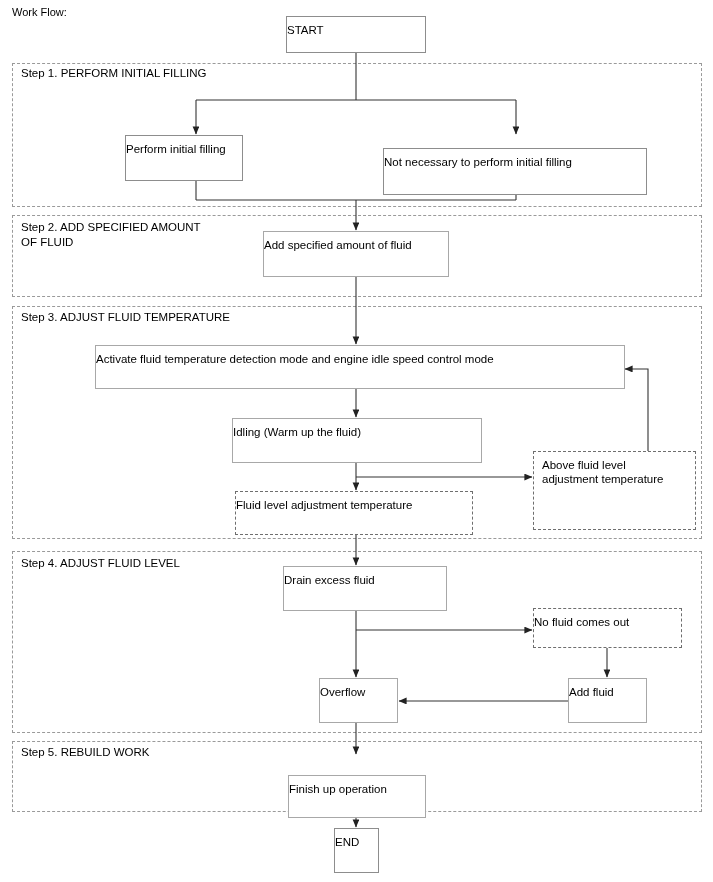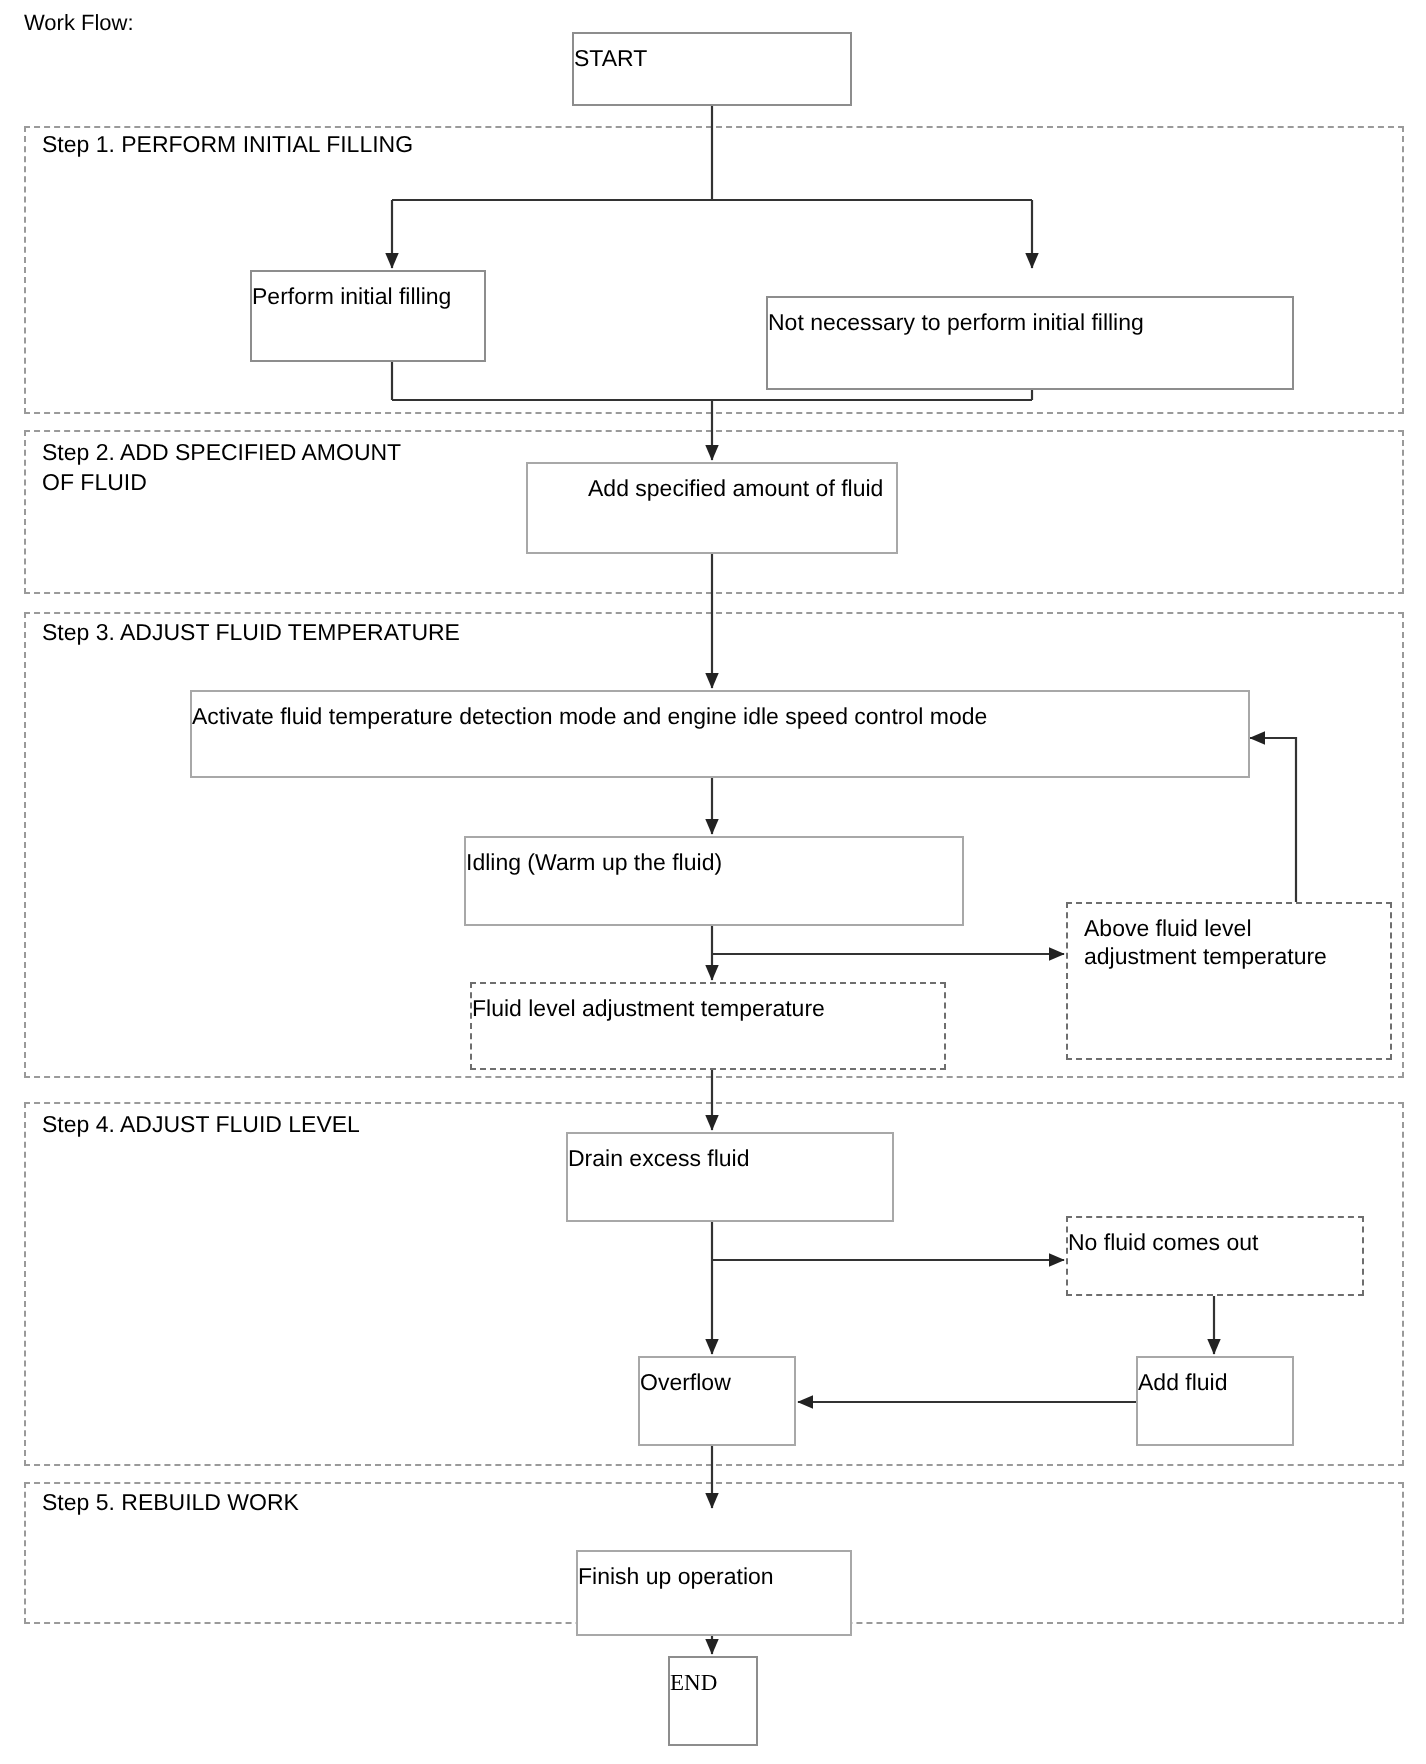--- a/index.html
+++ b/index.html
@@ -135,33 +135,33 @@
       <path d="M356,723 L356,754" marker-end="url(#arrow)"></path>
 
       <path d="M356,798 L356,827" marker-end="url(#arrow)"></path>
     </g>
   </svg>
 
   <div class="node strong" style="left:286px; top:16px; width:140px; height:37px;">
     <span class="node-label">START</span>
   </div>
 
-  <div class="node strong" style="left:334px; top:828px; width:45px; height:45px;font-family:Liberation Serif, serif;">
+  <div class="node strong" style="left:334px; top:828px; width:45px; height:45px;">
     <span class="node-label">END</span>
   </div>
 
   <div class="node strong" style="left:125px; top:135px; width:118px; height:46px;">
     <span class="node-label">Perform initial filling</span>
   </div>
 
   <div class="node strong" style="left:383px; top:136px; width:264px; height:47px;margin-top:12px;">
     <span class="node-label">Not necessary to perform initial filling</span>
   </div>
 
-  <div class="node" style="left:263px; top:231px; width:186px; height:46px;padding-left:30px;">
+  <div class="node" style="left:263px; top:231px; width:186px; height:46px;">
     <span class="node-label">Add specified amount of fluid</span>
   </div>
 
   <div class="node" style="left:95px; top:345px; width:530px; height:44px;">
     <span class="node-label">Activate fluid temperature detection mode and engine idle speed control mode</span>
   </div>
 
   <div class="node dashed" style="left:235px; top:491px; width:238px; height:44px;">
     <span class="node-label">Fluid level adjustment temperature</span>
   </div>

